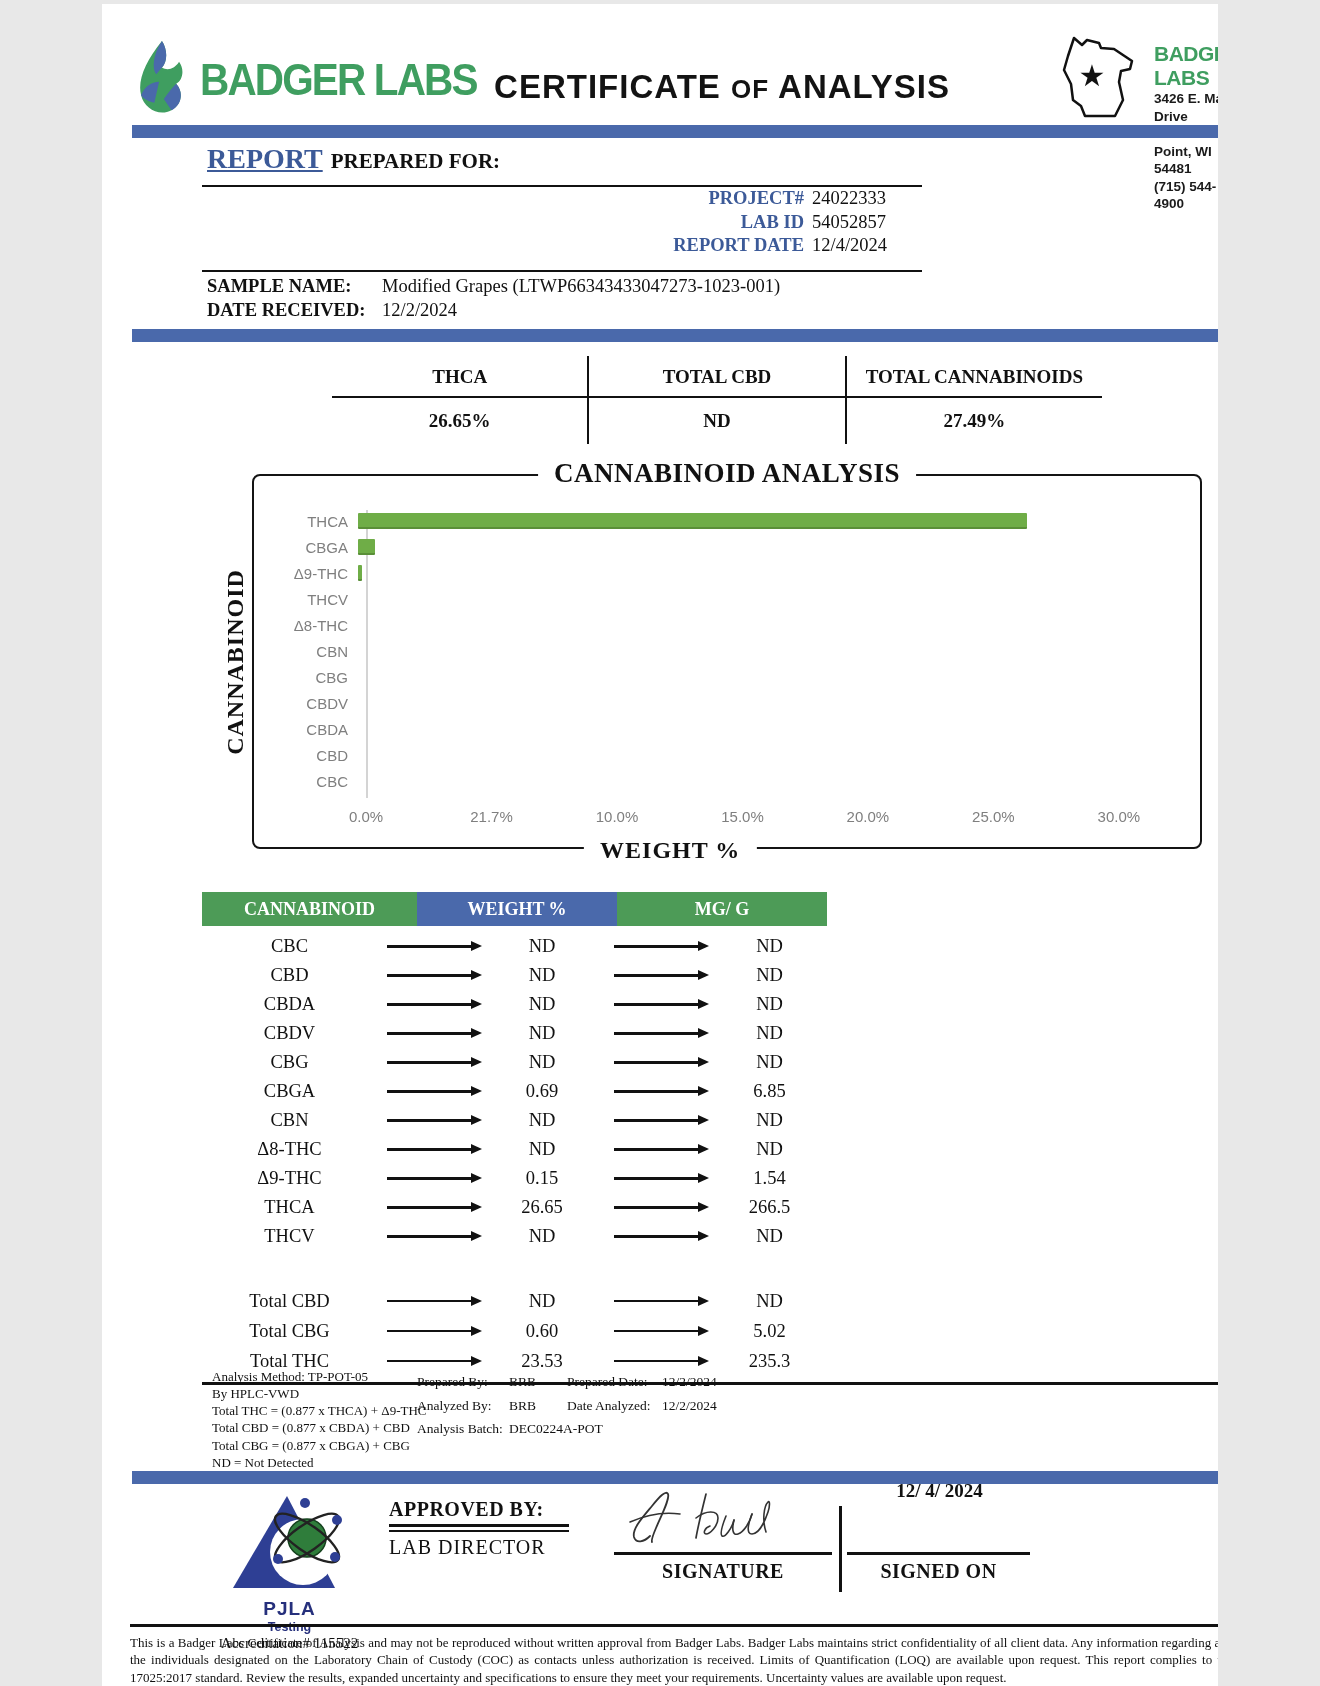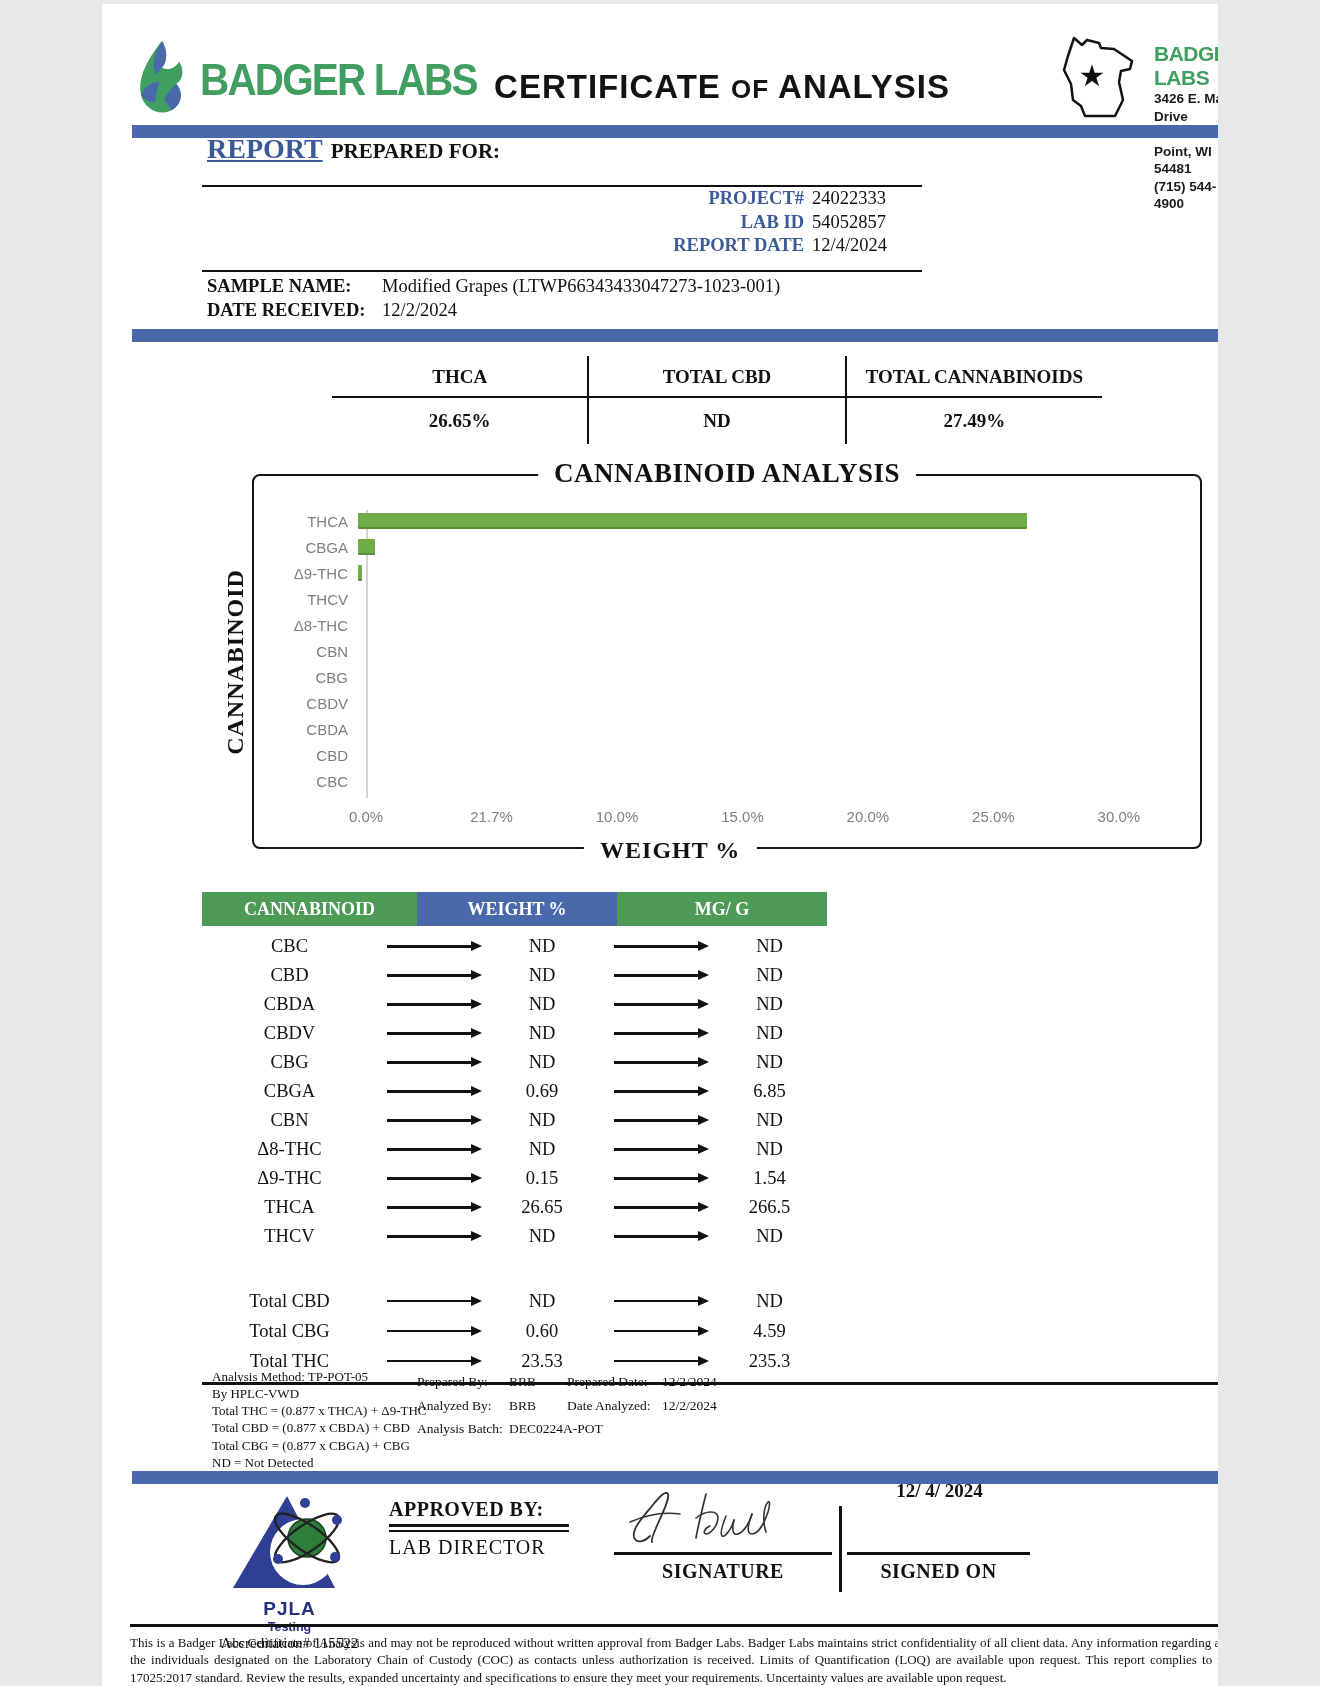--- a/index.html
+++ b/index.html
@@ -19,21 +19,21 @@
     color:#131313; letter-spacing:1px; }
   .coa-title .small-of { font-size:26px; }
   .lab-block { left:952px; top:26px; display:flex; gap:8px; }
   .lab-block .txt { padding-top:12px; font-family:"Liberation Sans", sans-serif; }
   .lab-name { color:#3f9e60; font-weight:bold; font-size:21px; letter-spacing:-0.5px; }
   .lab-addr { font-size:13.5px; font-weight:bold; color:#1a1a1a; line-height:1.3; }
 
   .blue-bar { left:30px; width:1260px; height:13px; background:#4a69ab; }
 
   
-  .report-h { left:105px; top:129px;text-align:center; }
+  .report-h { left:105px; top:139px;text-align:center; }
   .report-h .blue { color:#3c5a98; font-weight:bold; font-size:28px; text-decoration:underline; }
   .report-h .black { color:#111; font-weight:bold; font-size:21px; margin-left:8px; }
   .hline { background:#111; height:2px; }
   .fields { left:440px; top:183px; width:380px; }
   .field-row { display:flex; justify-content:flex-end; font-size:18.5px; line-height:1.28; }
   .field-row .lbl { color:#3c5a98; font-weight:bold; text-align:center; }
   .field-row .val { color:#111; width:110px; margin-left:8px; }
   .sample-row { left:105px; font-size:18.5px; display:flex; }
   .sample-row .lbl { font-weight:bold; width:175px; }
 
@@ -409,21 +409,21 @@
       </div>
       <div class="rrow">
         <div class="name">Total CBG</div>
         <div>
           <span class="arrow"></span>
         </div>
         <div class="cell">0.60</div>
         <div>
           <span class="arrow"></span>
         </div>
-        <div class="cell">4.59</div>
+        <div class="cell">5.02</div>
       </div>
       <div class="rrow">
         <div class="name">Total THC</div>
         <div>
           <span class="arrow"></span>
         </div>
         <div class="cell">23.53</div>
         <div>
           <span class="arrow"></span>
         </div>

